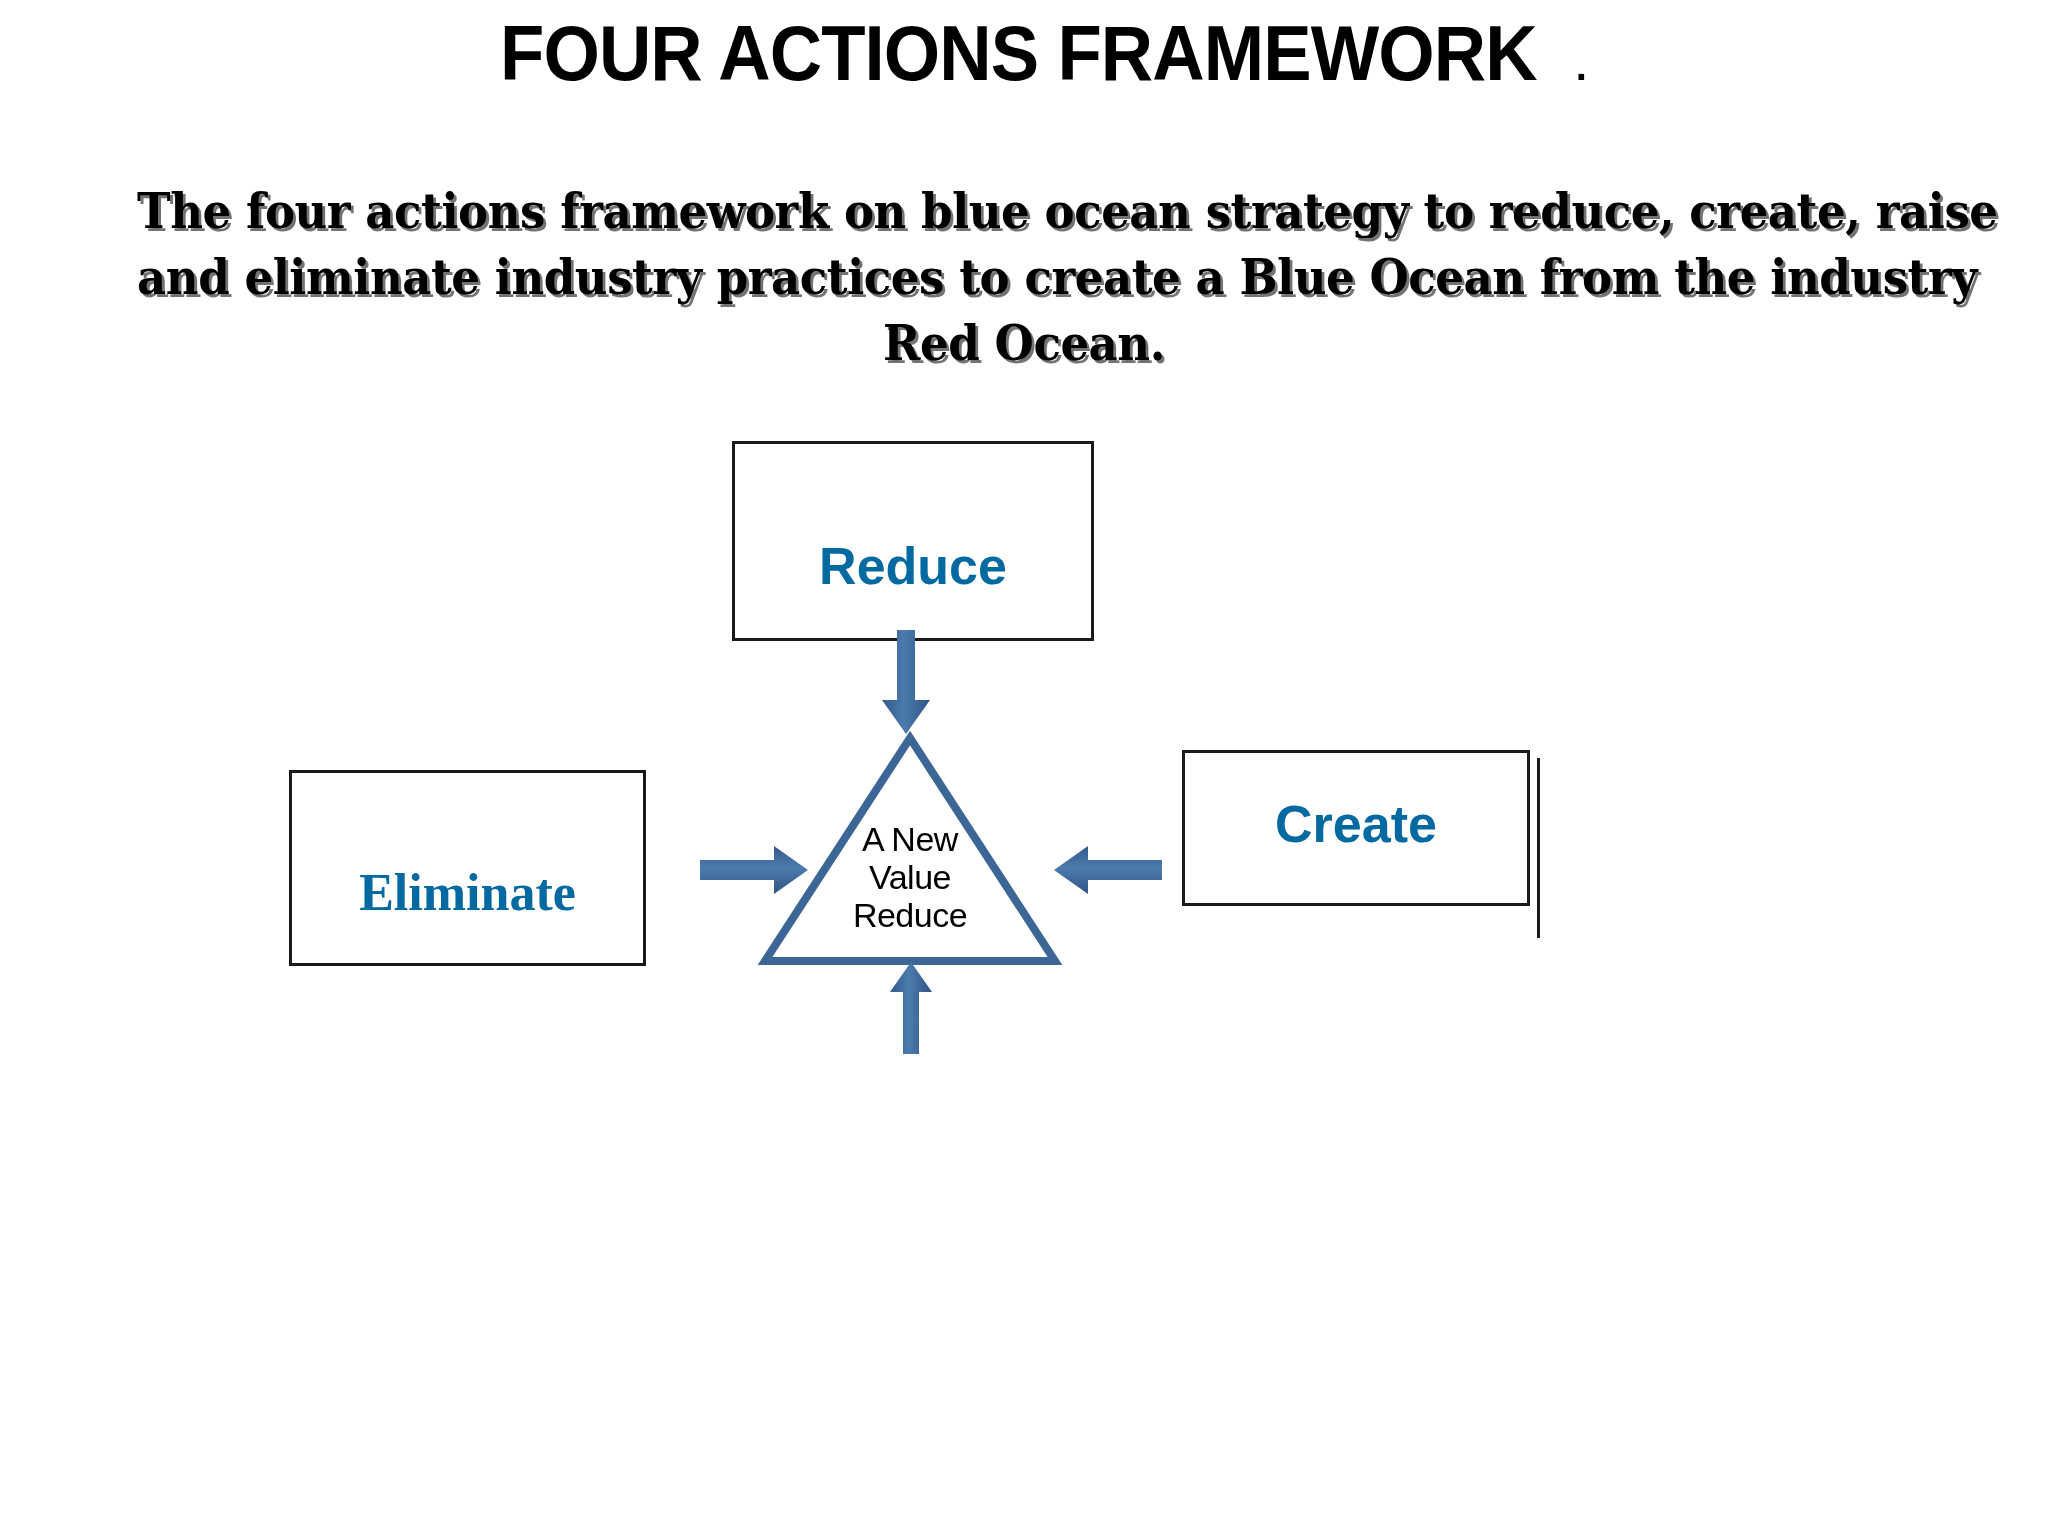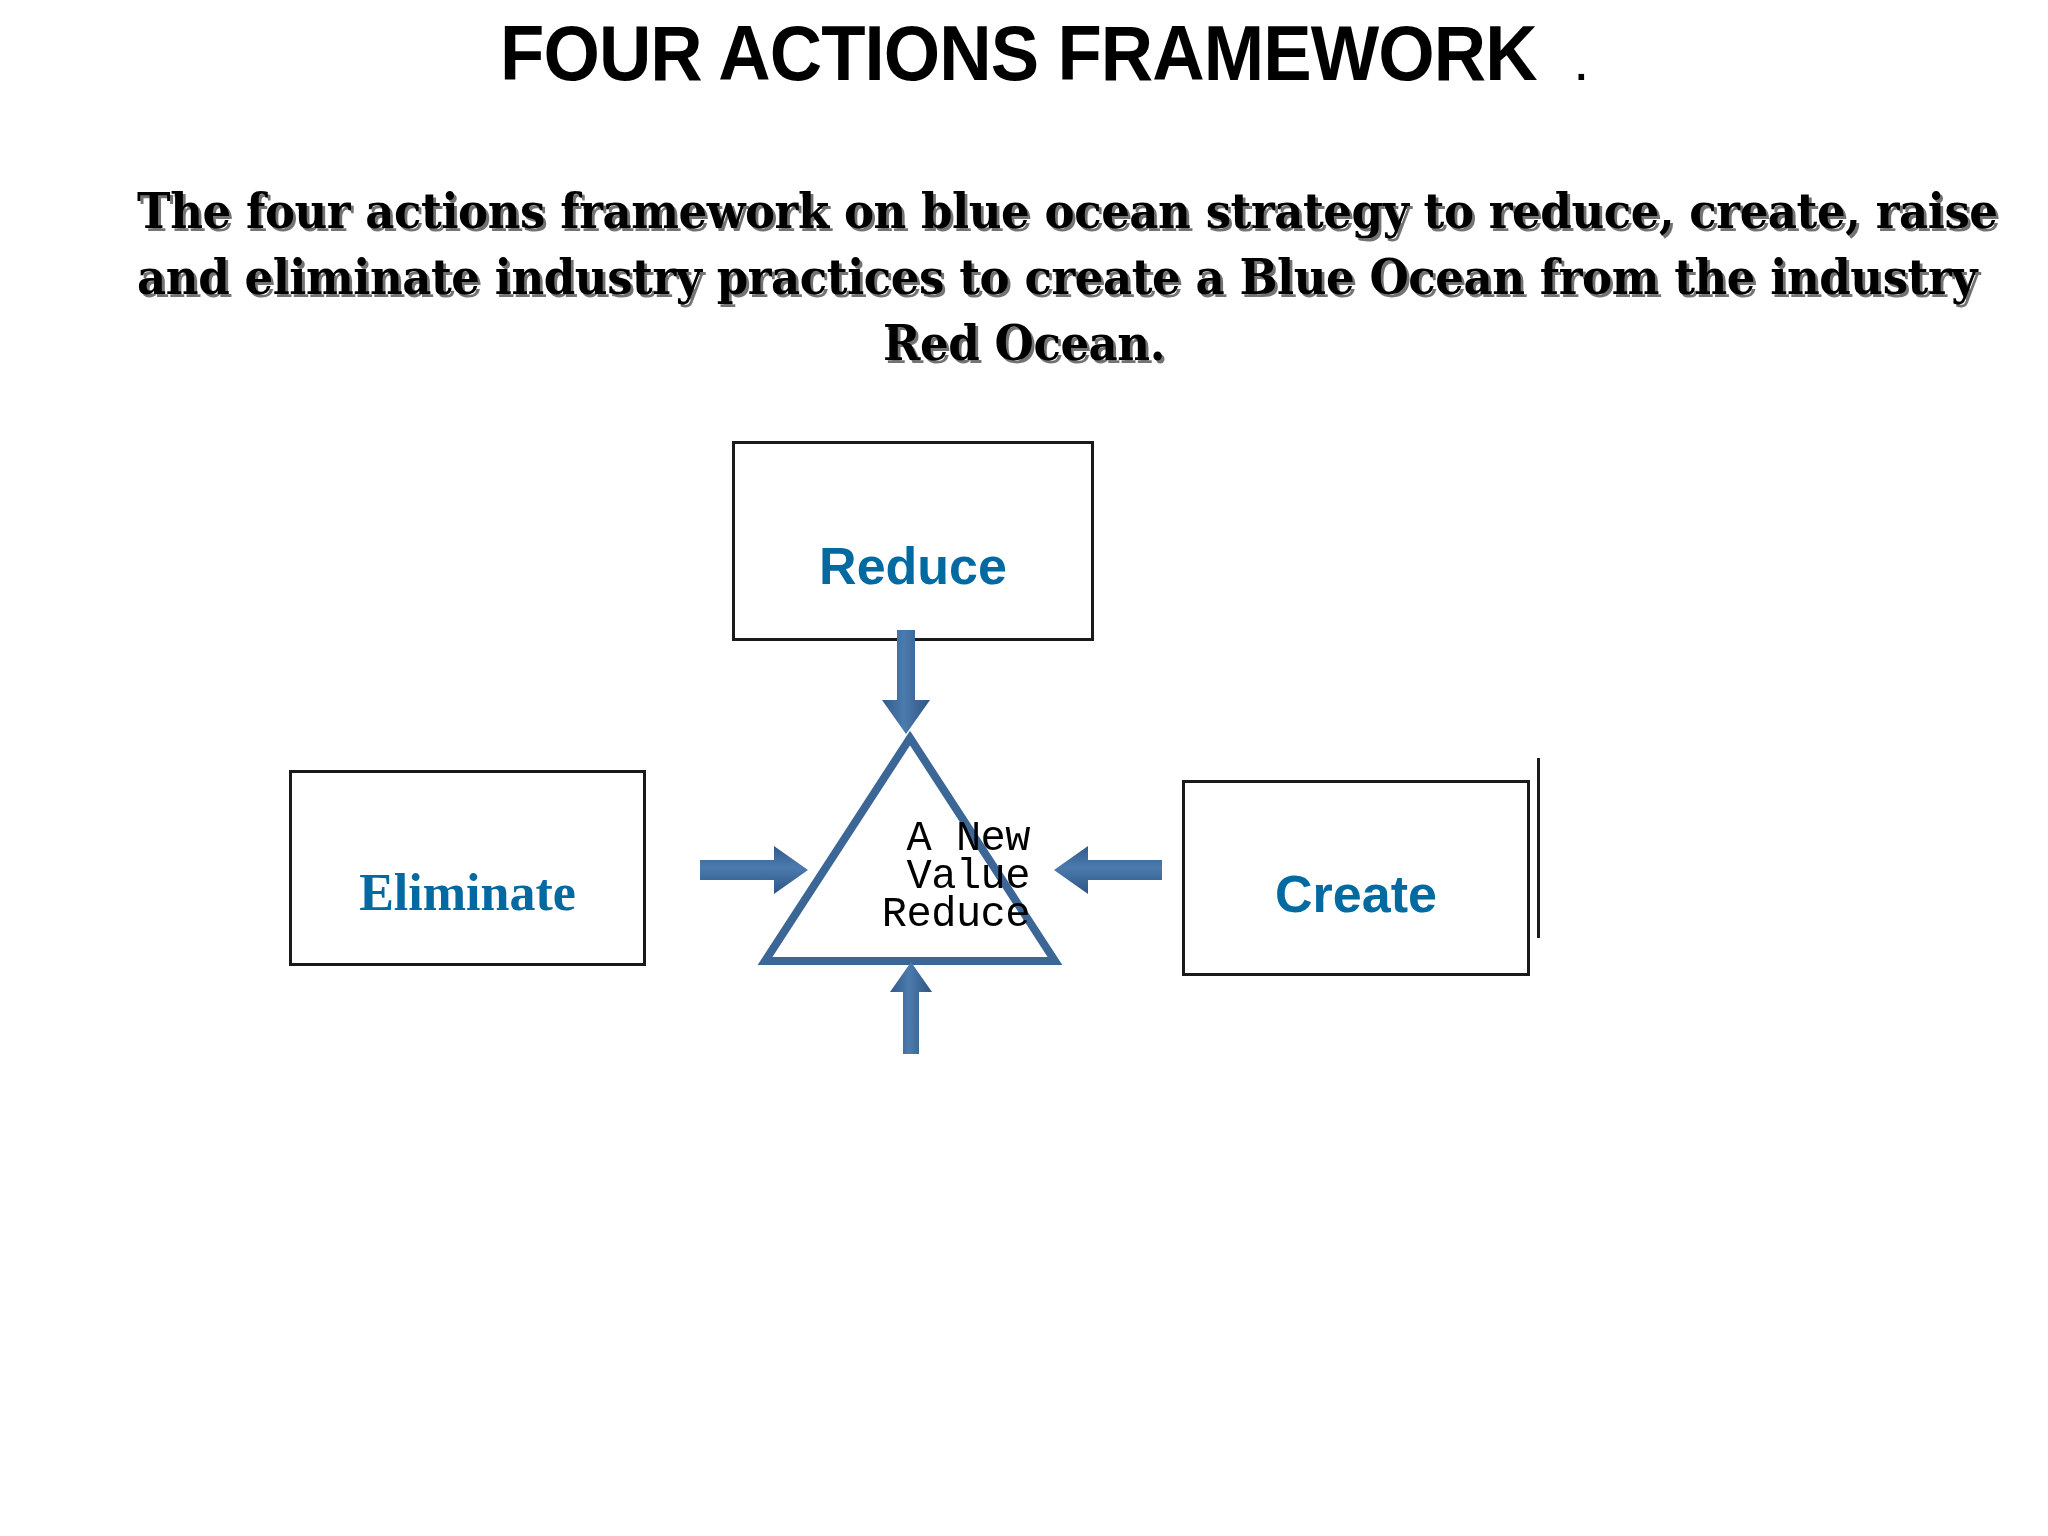--- a/index.html
+++ b/index.html
@@ -106,23 +106,23 @@
   #box-eliminate {
     left: 289px;
     top: 770px;
     width: 357px;
     height: 196px;
   }
   #box-eliminate .node-label { margin-bottom: 44px; font-family: Liberation Serif, serif; }
 
   #box-create {
     left: 1182px;
-    top: 780px;
+    top: 750px;
     width: 348px;
-    height: 196px;
+    height: 156px;
   }
   #box-create .node-label { margin-bottom: 53px; }
 
   #box-raise {
     left: 755px;
     top: 1046px;
     width: 360px;
     height: 199px;
   }
   #box-raise .node-label { margin-bottom: 55px; }
@@ -145,23 +145,23 @@
     width: 310px;
     height: 245px;
   }
   #triangle-wrap svg { display: block; }
 
   #triangle-text {
     position: absolute;
     left: 790px;
     top: 820px;
     width: 240px;
-    text-align: right;
-    font-family: Liberation Mono, monospace;
-    font-size: 42px;
+    text-align: center;
+    font-family: Liberation Sans, sans-serif;
+    font-size: 34px;
     line-height: 38px;
     color: #000000;
     letter-spacing: -0.5px;
   }
 
   
   .arrow { position: absolute; }
   #arrow-reduce { left: 878px; top: 630px; }
   #arrow-eliminate { left: 700px; top: 842px; }
   #arrow-create { left: 1050px; top: 842px; }

